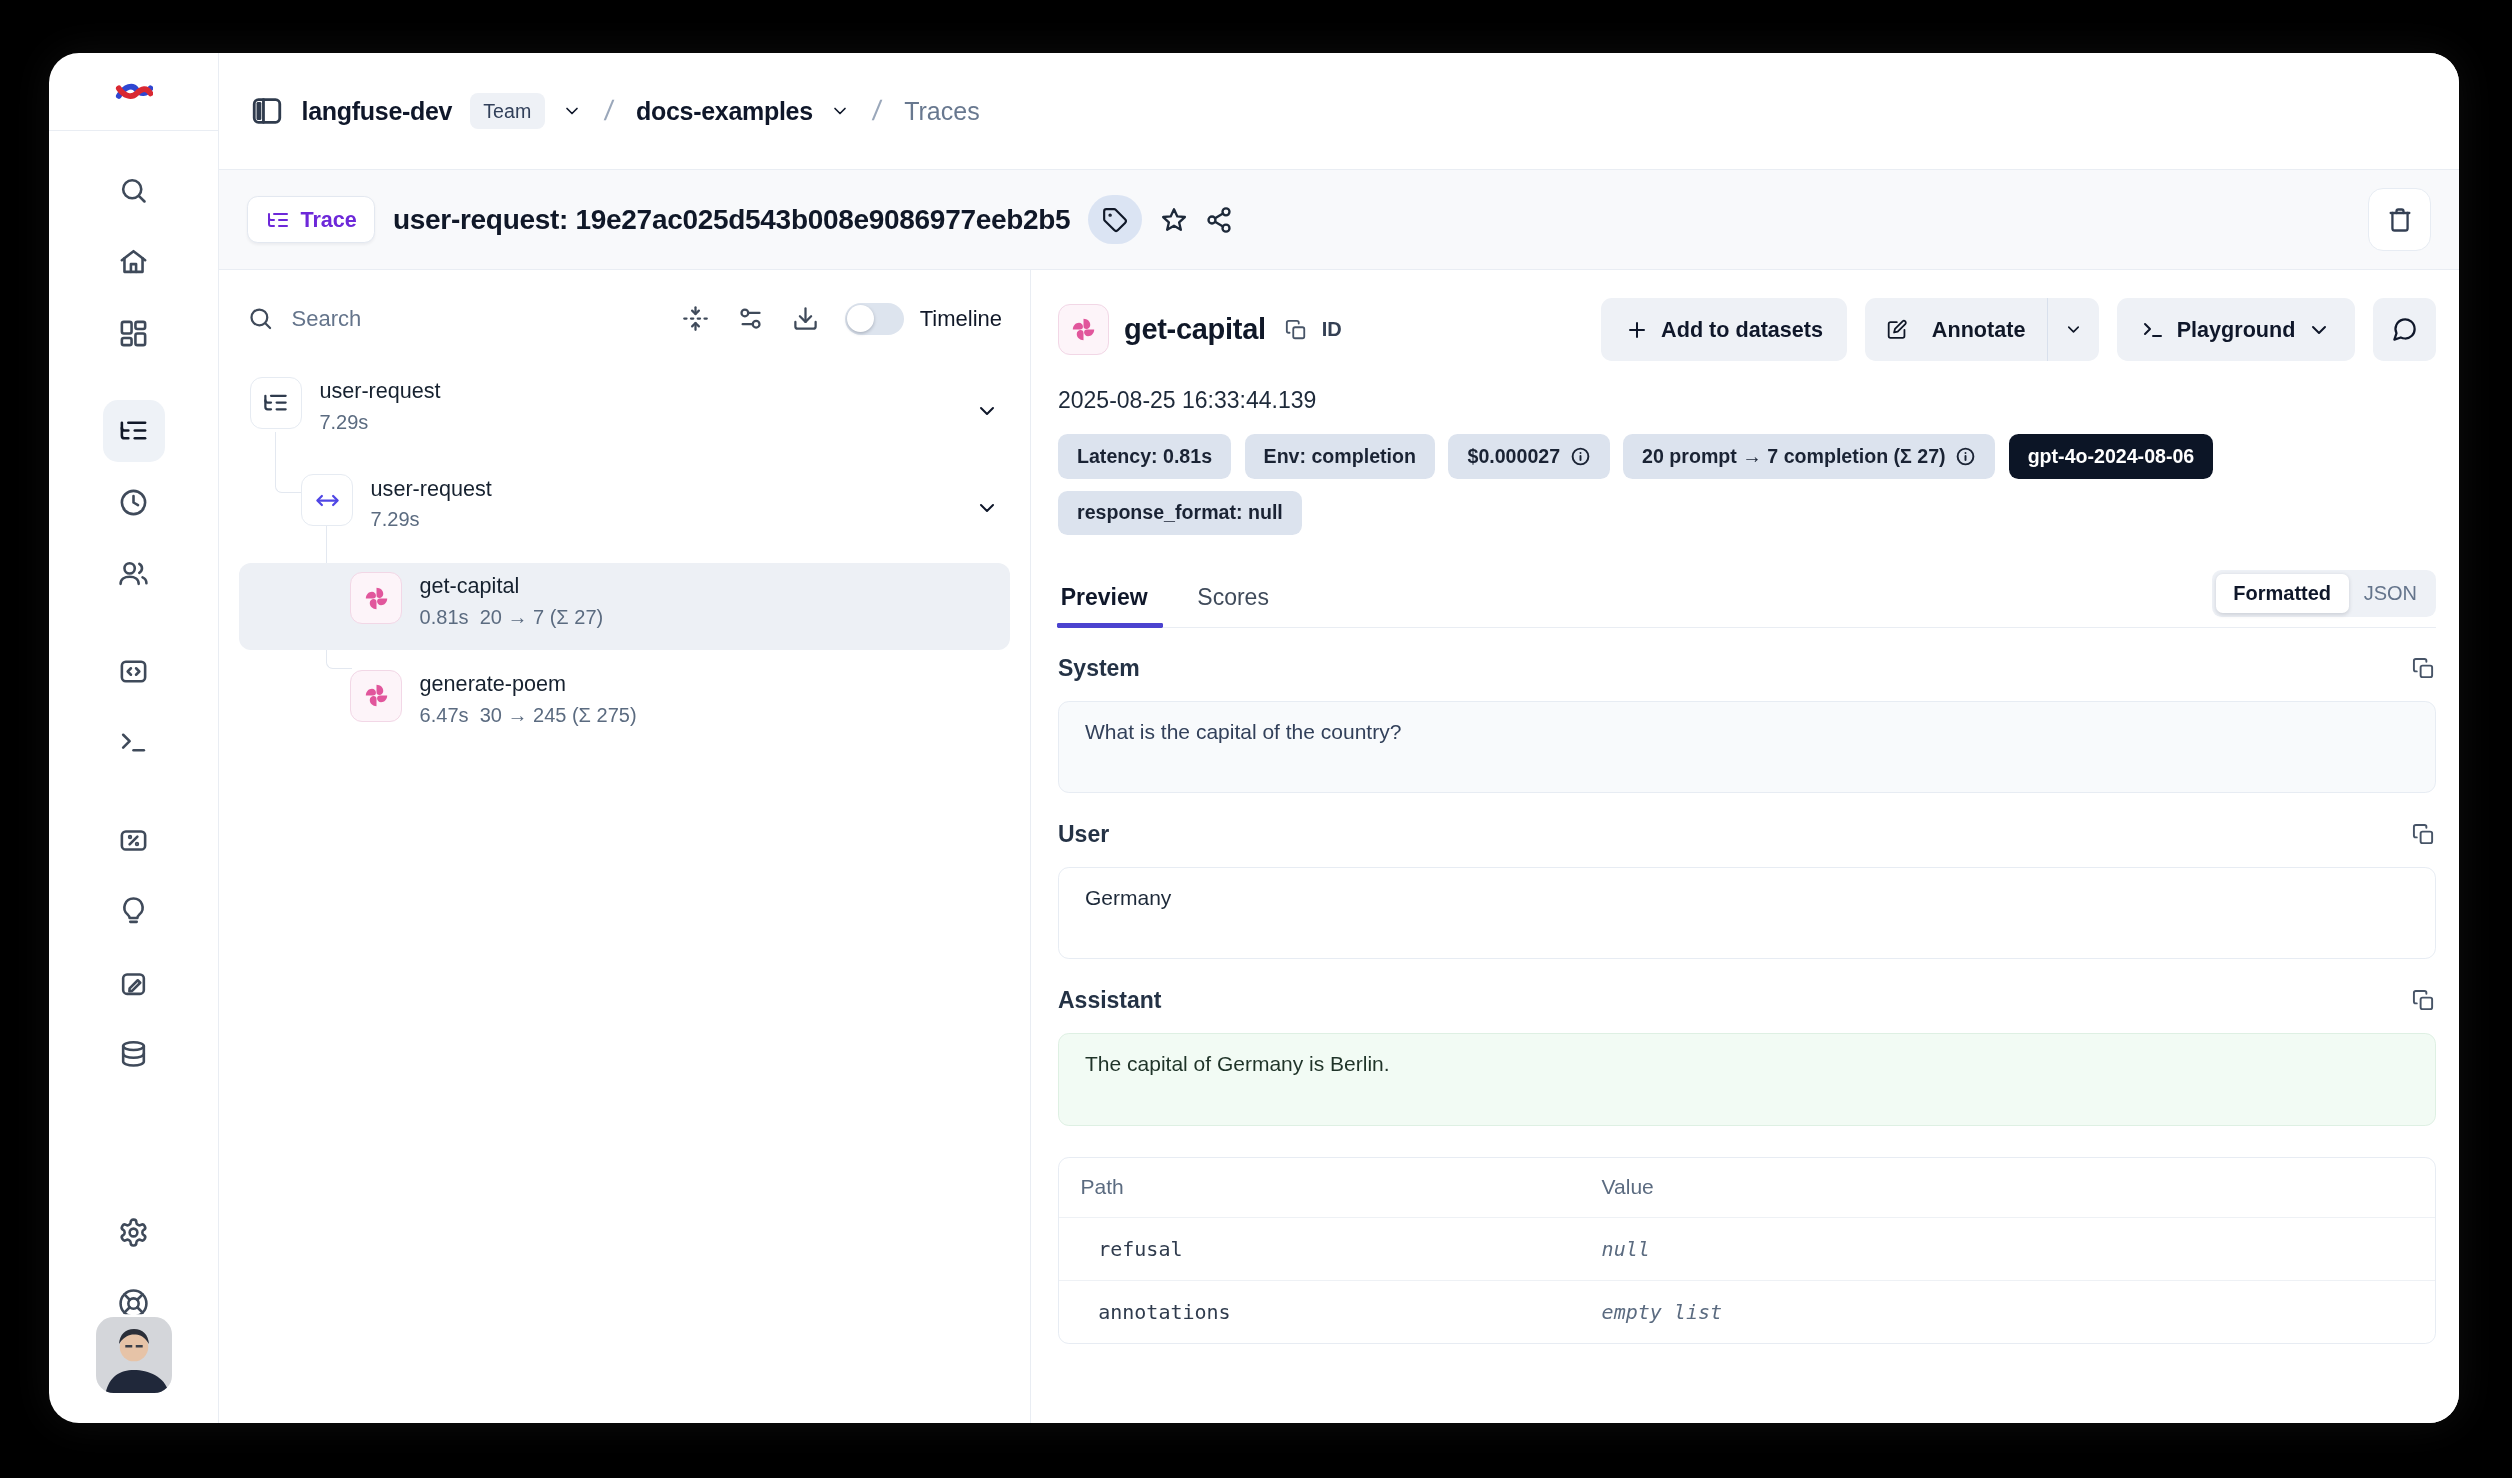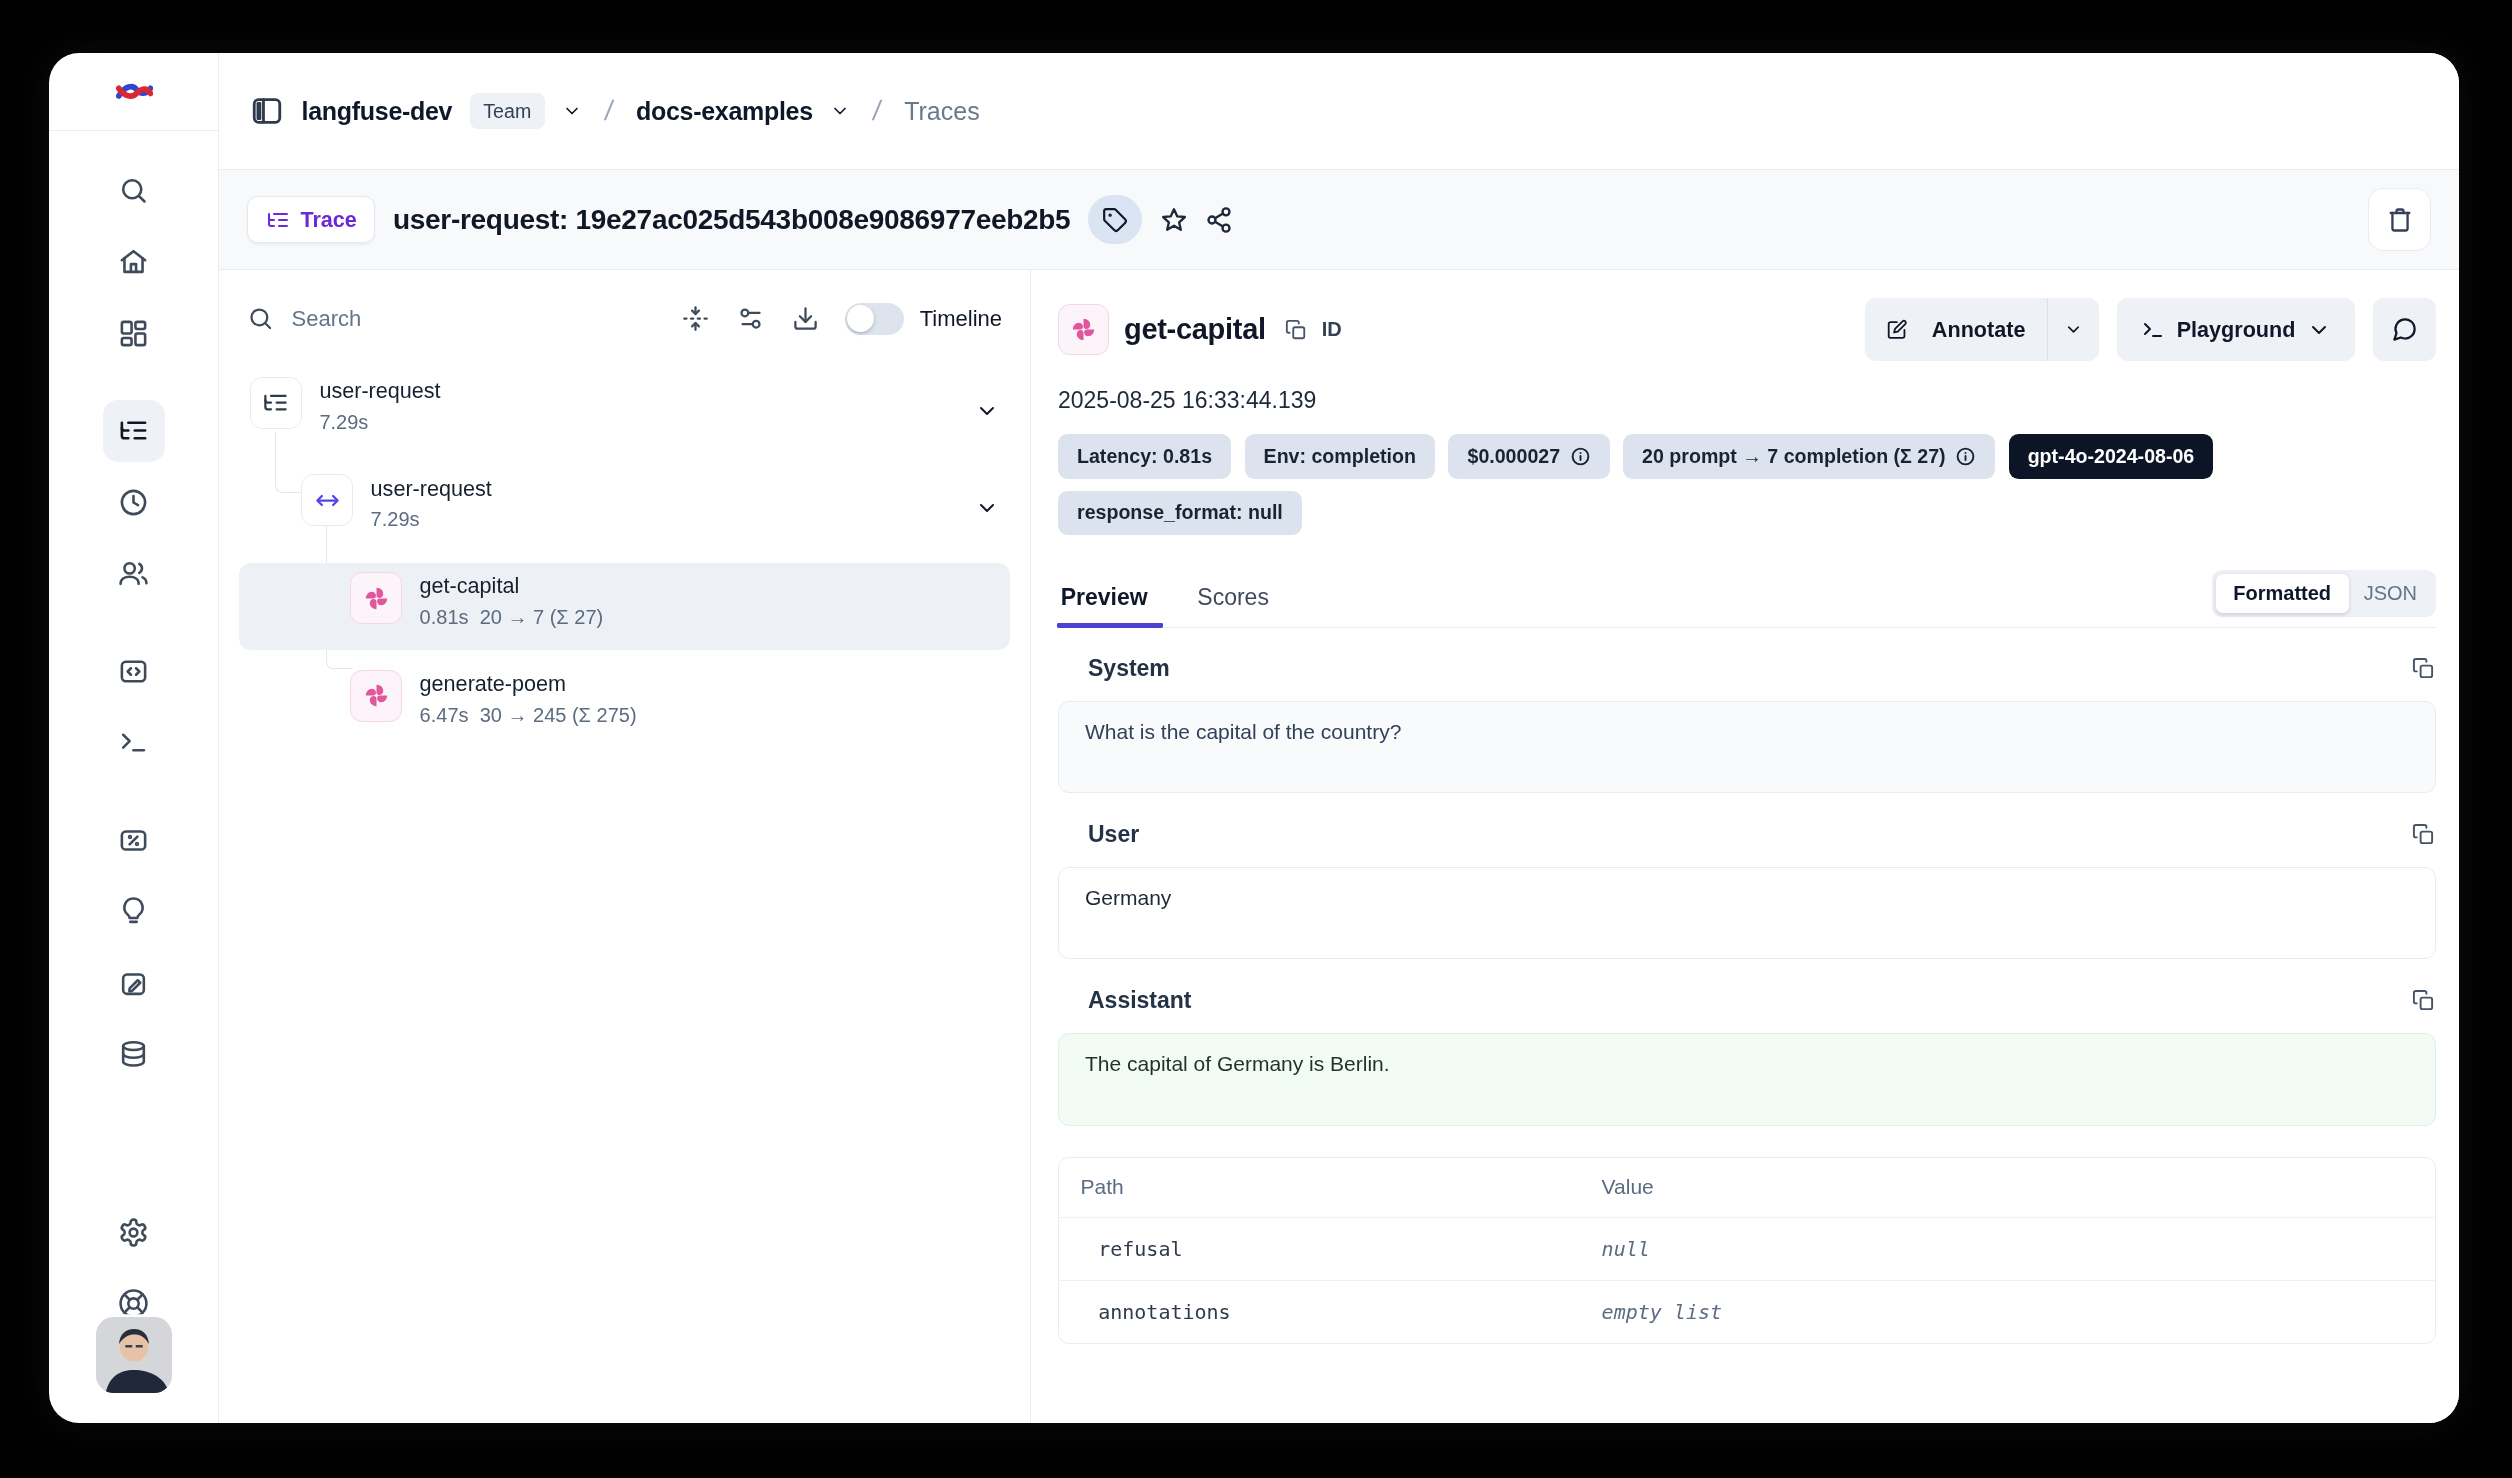--- a/index.html
+++ b/index.html
@@ -100,21 +100,21 @@
   .tab{position:relative;font-size:23px;padding:0 15px 16px 2.7px;margin-right:32px;color:#3f4a5a;font-weight:500;cursor:pointer;}
   .tab.active{color:#0f172a;font-weight:700;}
   .tab.active::after{content:"";position:absolute;left:-1.4px;right:0;bottom:-1.4px;height:4.7px;background:#4b43cf;border-radius:1.4px;}
   .seg-ctl{margin-left:auto;margin-bottom:9.5px;background:#eef1f6;border-radius:9.5px;padding:4px;display:flex;align-items:center;font-size:20px;}
   .seg-on{background:#fff;border-radius:6.8px;padding:8px 17.6px;font-weight:700;color:#0f172a;box-shadow:0 1.4px 4px rgba(15,23,42,.15);cursor:pointer;}
   .seg-off{padding:8px 15px;color:#64748b;font-weight:500;cursor:pointer;}
 
   .sections{flex:1;overflow:hidden;padding-bottom:13.5px;}
   .sec-head{display:flex;align-items:center;justify-content:space-between;margin:28px 1.4px 19px 0;}
   .sec-head:first-child{margin-top:27px;}
-  .sec-title{font-size:23px;font-weight:600;color:#243245;margin-left:30px;}
+  .sec-title{font-size:23px;font-weight:600;color:#243245;}
   .sec-icons{display:flex;align-items:center;gap:19px;font-size:23px;color:#475467;}
   .sec-icons .i{cursor:pointer;}
   .sec-box{border-radius:10.8px;border:1.4px solid #e7ecf3;padding:16px 26px 47px;font-size:21px;line-height:1.3;}
   .sec-box.muted{background:#f8fafc;color:#32405a;}
   .sec-box.plain{background:#fff;color:#1d2939;}
   .sec-box.success{background:#f2fbf4;border-color:#def0e3;color:#1f3328;}
 
   .ptable{margin-top:31px;border:1.4px solid #e7ecf3;border-radius:10.8px;overflow:hidden;}
   .ptr{display:grid;grid-template-columns:521px 1fr;align-items:center;}
   .ptr.head{padding:17.6px 21.6px;color:#5b6b80;font-size:21px;font-weight:500;border-bottom:1.4px solid #eef1f5;}
@@ -460,20 +460,27 @@
             </span>
             <span class="d-title">get-capital</span>
             <span class="d-copy">
               <svg class="i" viewBox="0 0 24 24">
                   <rect x="9" y="9" width="12" height="12" rx="2"></rect>
                   <path d="M5 15H4a2 2 0 0 1-2-2V4a2 2 0 0 1 2-2h9a2 2 0 0 1 2 2v1"></path>
                 </svg>
             </span>
             <span class="d-id">ID</span>
             <span class="d-actions">
+              <span class="btn">
+                <svg class="i" viewBox="0 0 24 24">
+                    <path d="M12 5v14"></path>
+                    <path d="M5 12h14"></path>
+                  </svg>
+                <span>Add to datasets</span>
+              </span>
               <span class="split">
                 <span class="seg1">
                   <svg class="i" viewBox="0 0 24 24">
                       <path d="M12 3.5H5a2 2 0 0 0-2 2V19a2 2 0 0 0 2 2h13.5a2 2 0 0 0 2-2v-7"></path>
                       <path d="M18.4 2.6a2.1 2.1 0 0 1 3 3L13 14l-4 1 1-4z"></path>
                     </svg>
                   <span>Annotate</span>
                 </span>
                 <span class="seg2">
                   <svg class="i" viewBox="0 0 24 24">

